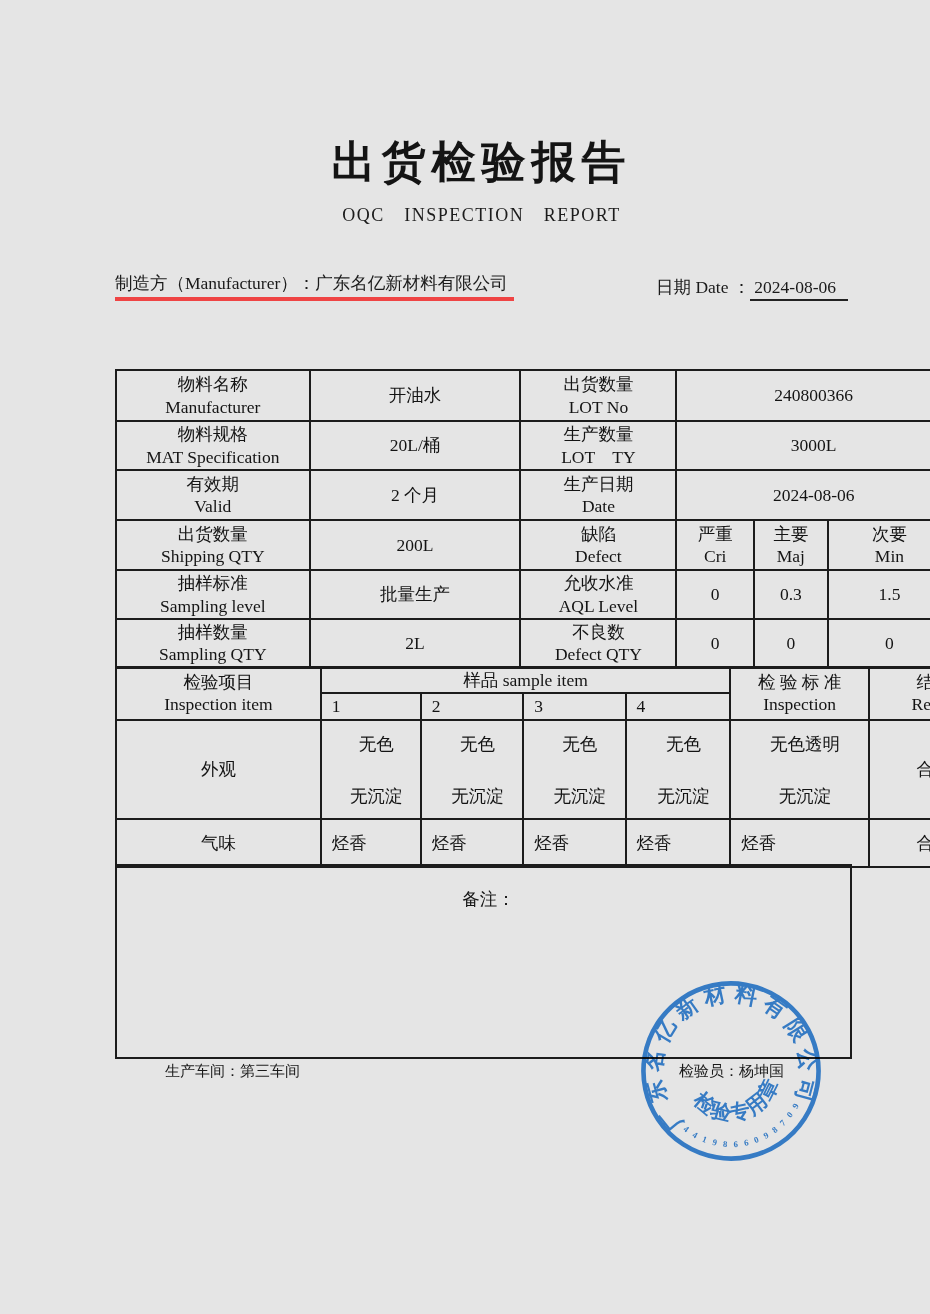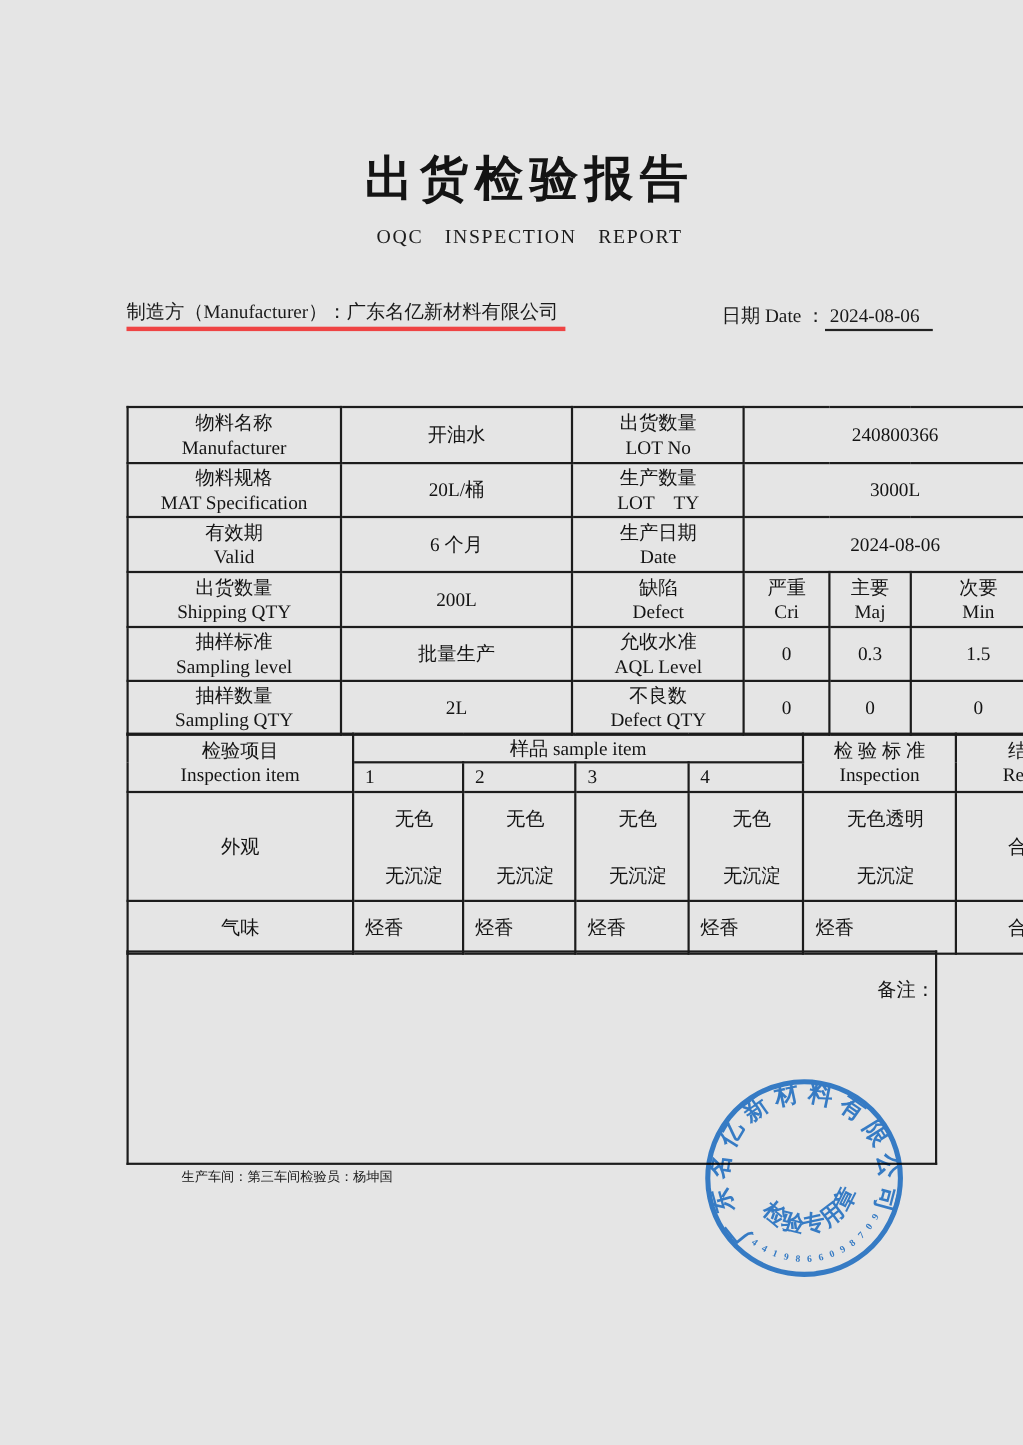--- a/index.html
+++ b/index.html
@@ -61,27 +61,27 @@
   .h99 td { height: 99px; }
   .h193 td { height: 193px; }
 
   td.left-pad { text-align: left; padding-left: 10px; }
   .colcell {
     height: 88px; padding: 8px 0 6px 11px;
     display: flex; flex-direction: column;
     justify-content: space-between; align-items: center;
     text-align: left;
   }
-  td.remarks-cell { vertical-align: top; text-align: right; padding: 22px 0 0 10px; margin-top: 32px; }
+  td.remarks-cell { vertical-align: top; text-align: center; padding: 22px 0 0 10px; margin-top: 32px; }
 
   .footer-row {
     position: absolute; top: 1062px; left: 115px; width: 733px;
-    display: flex; 
+    display: flex; justify-content: space-between;
     padding: 0 64px 0 50px;
-    font-size: 12px;
+    font-size: 15px;
   }
 
   .stamp {
     position: absolute; left: 628px; top: 968px;
     width: 206px; height: 206px;
     mix-blend-mode: multiply;
     opacity: 0.92;
     pointer-events: none;
   }
   .stamp text { font-family: "Liberation Serif", "DejaVu Serif", serif; font-weight: bold; }
@@ -135,21 +135,21 @@
             <div>生产数量</div>
             <div>LOT　TY</div>
           </td>
       <td colspan="3">3000L</td>
     </tr>
     <tr class="h50">
       <td>
             <div>有效期</div>
             <div>Valid</div>
           </td>
-      <td>6 个月</td>
+      <td>2 个月</td>
       <td>
             <div>生产日期</div>
             <div>Date</div>
           </td>
       <td colspan="3">2024-08-06</td>
     </tr>
     <tr class="h50">
       <td>
             <div>出货数量</div>
             <div>Shipping QTY</div>

